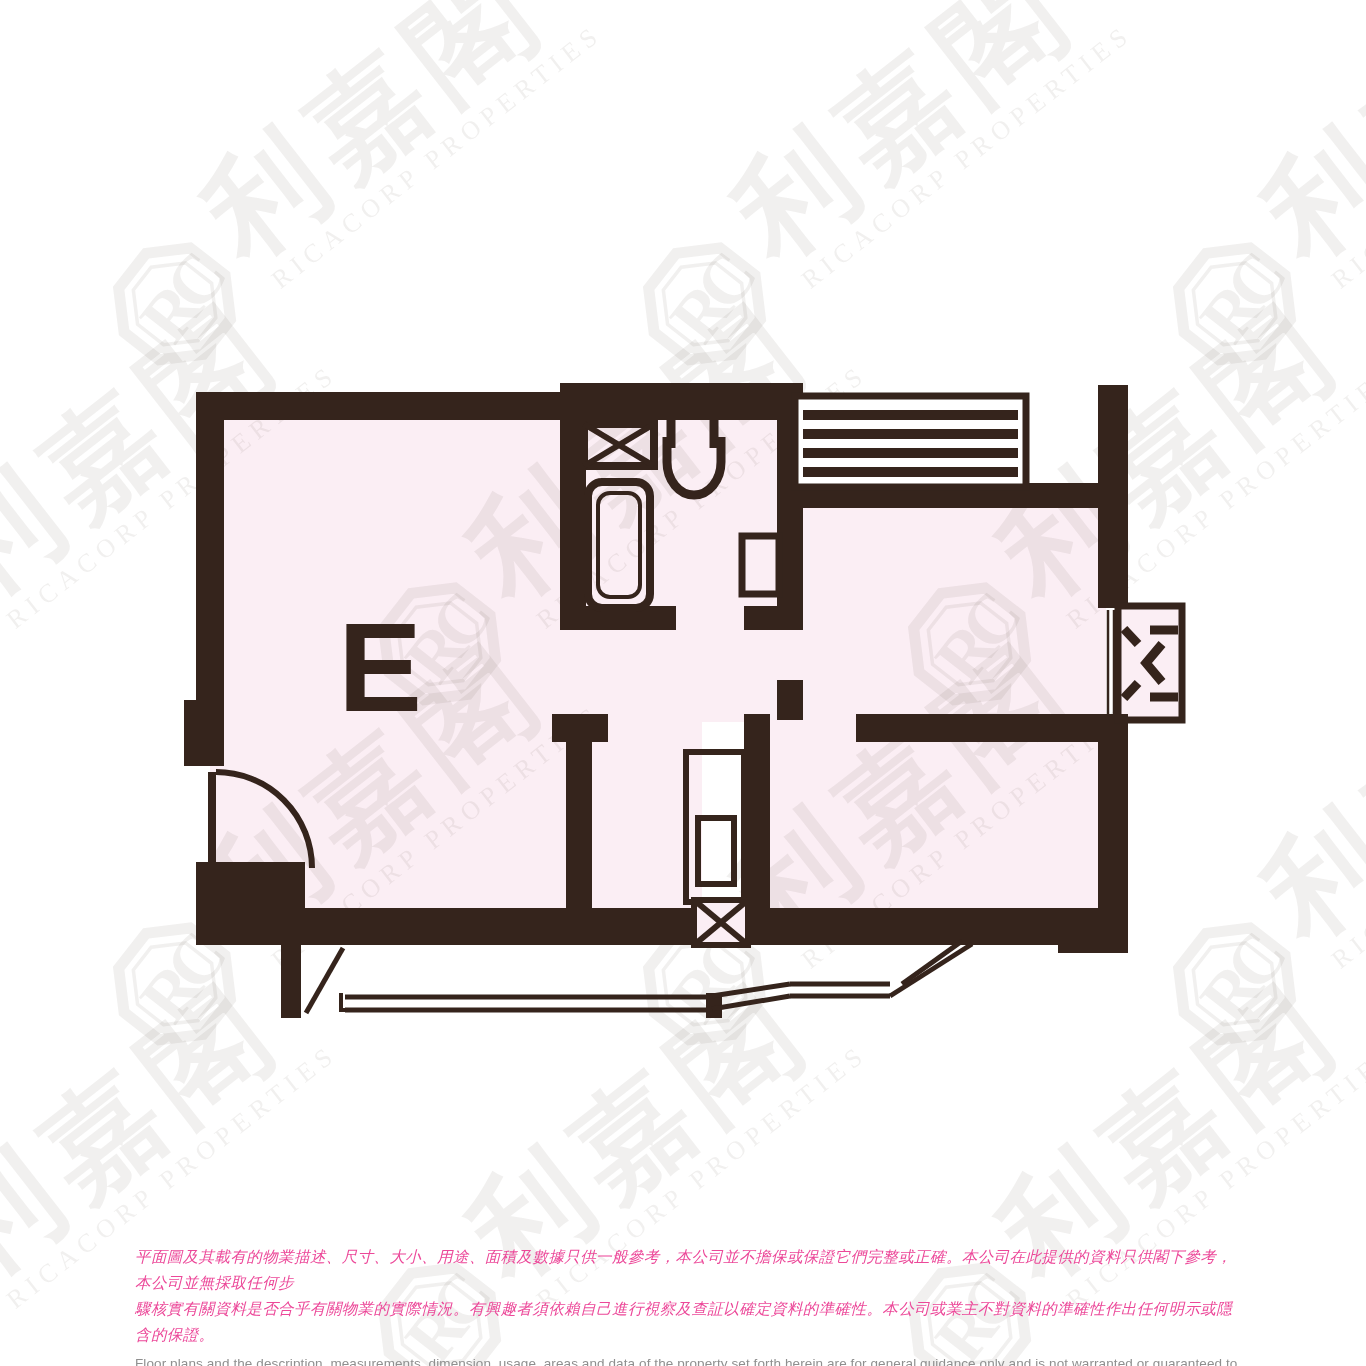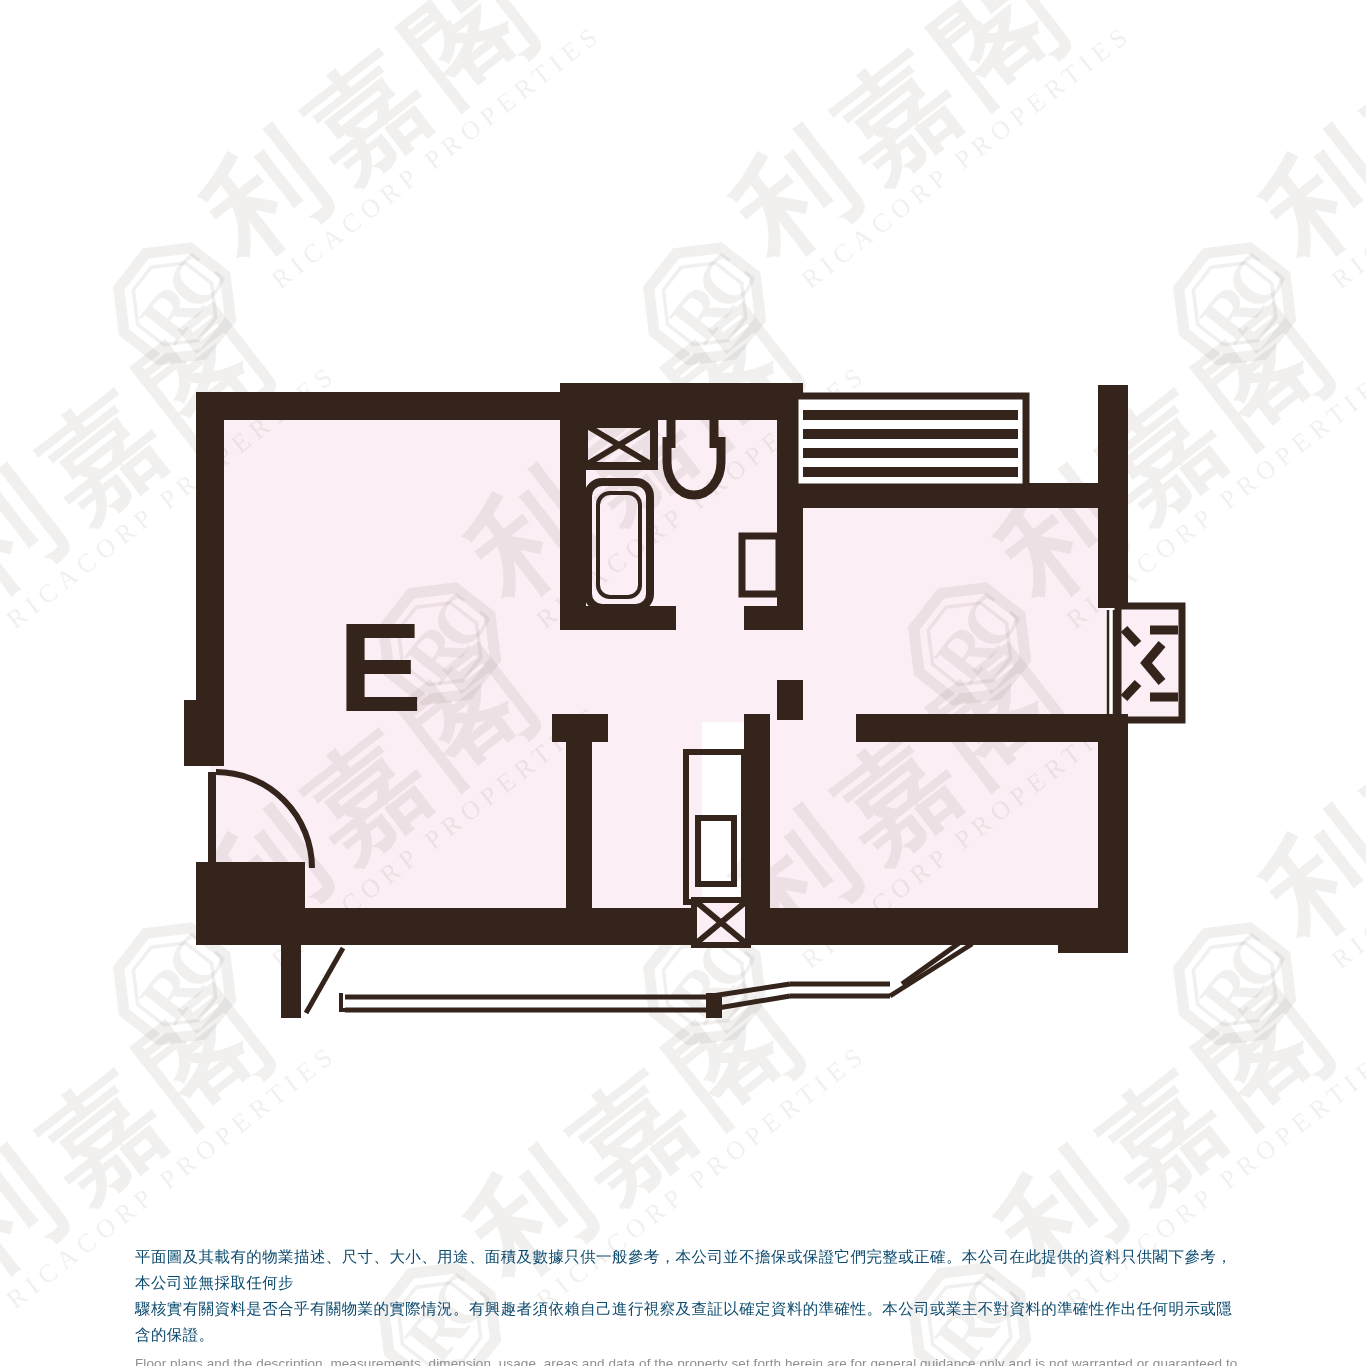--- a/index.html
+++ b/index.html
@@ -12,23 +12,24 @@
   }
   .plan-svg{position:absolute;left:0;top:0;}
   .disclaimer{
     position:absolute;
     left:135px;top:1244px;width:1112px;
     z-index:5;
   }
   .disclaimer .cn{
     font-size:15.5px;
     line-height:26px;
-    color:#0c4a6e;
+    color:#ec4899;
     letter-spacing:.4px;
     white-space:pre-line;
+    font-style:italic;
   }
   .disclaimer .en{
     margin-top:5px;
     font-size:13.5px;
     line-height:22px;
     color:#8f8f8f;
     letter-spacing:.1px;
     white-space:pre-line;
   }
 </style>

